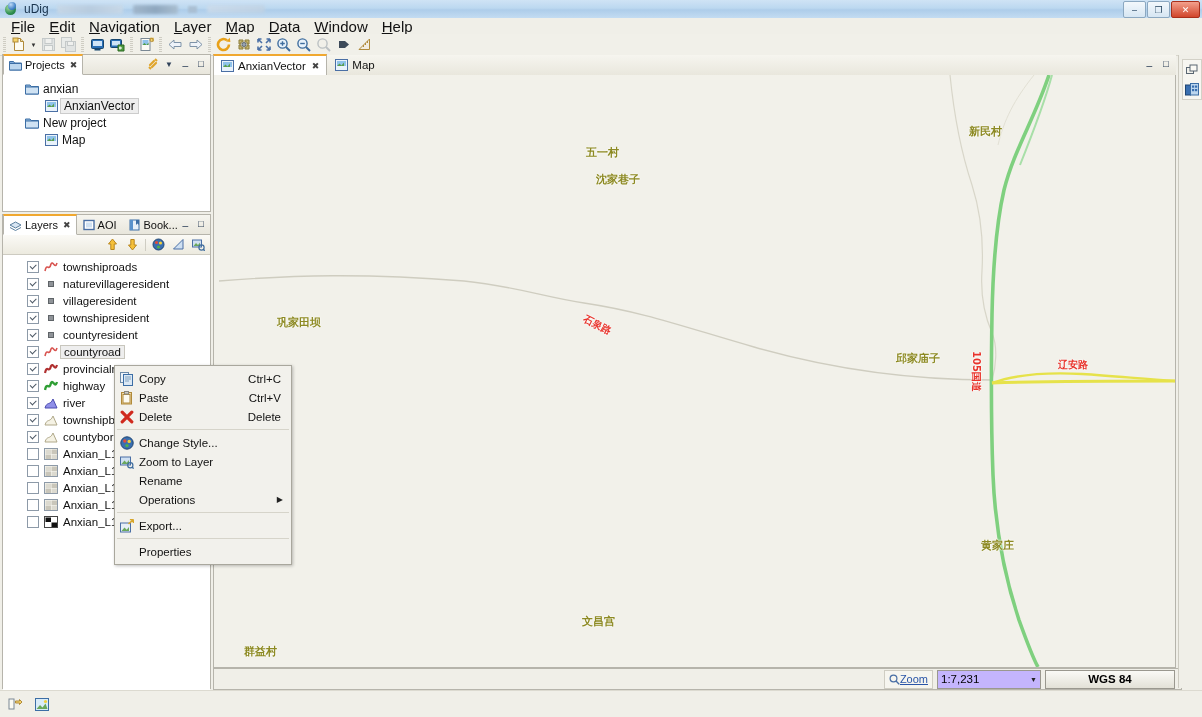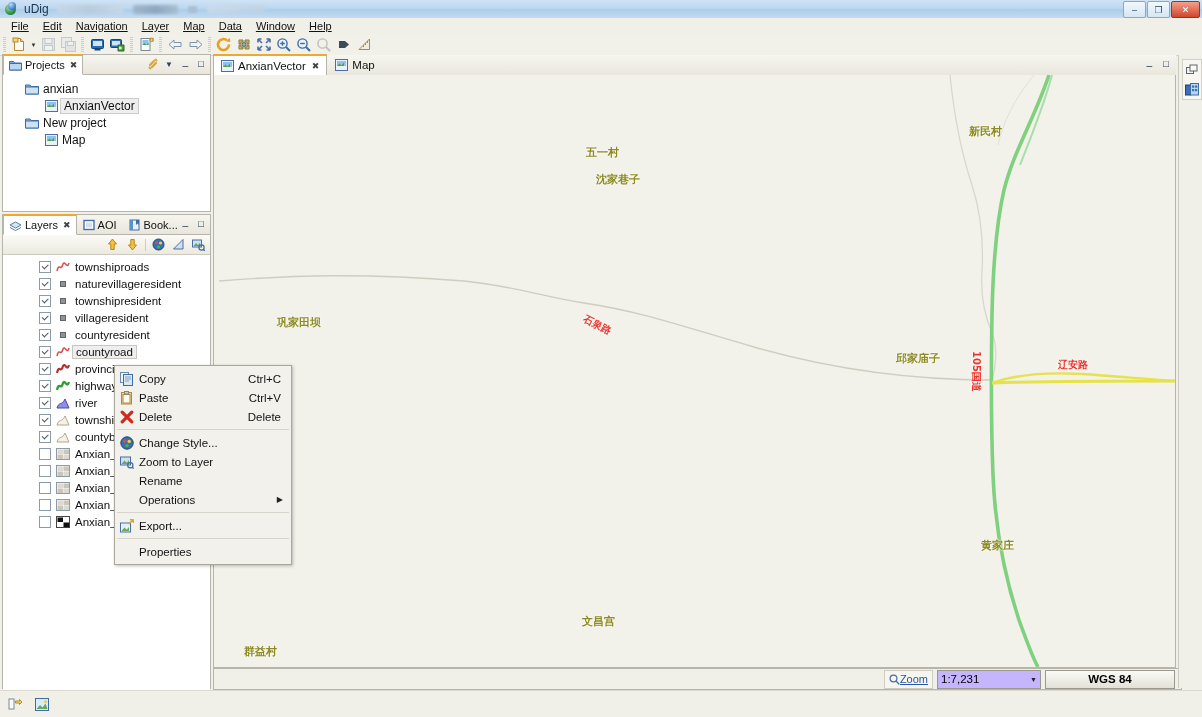--- a/index.html
+++ b/index.html
@@ -37,21 +37,21 @@
     background:linear-gradient(to bottom,#f3f8fc,#d6e6f3);
     display:flex;align-items:center;justify-content:center;font-size:9px;color:#1a3b57;}
   .winbtn.close{background:linear-gradient(to bottom,#f3a08c,#d1452b);border-color:#a8301c;color:#fff;width:27px;font-weight:bold;}
 
   
   .menubar{
     position:absolute;left:0;top:18px;width:1202px;height:16px;
     background:#f0efe8;display:flex;align-items:center;padding-left:4px;
     border-bottom:1px solid #e3e1d8;
   }
-  .menu-item{padding:18px 7px;font-size:11px;color:#111;cursor:default;text-decoration:underline;}
+  .menu-item{padding:18px 7px;font-size:15px;color:#111;cursor:default;}
   .menu-item u{text-decoration:underline;}
 
   
   .toolbar{
     position:absolute;left:0;top:34px;width:1202px;height:21px;
     background:#f1f0e9;border-bottom:1px solid #d8d6cc;
     display:flex;align-items:center;
   }
   .tgrip{width:3px;height:16px;margin:0 3px;
     background:repeating-linear-gradient(to bottom,#cfcdc3 0 1px,transparent 1px 2px);}
@@ -80,21 +80,21 @@
   .tnode.lvl1{padding-left:22px;}
   .tnode.lvl2{padding-left:42px;}
   .tnode .tlabel{margin-left:4px;}
   .tnode.sel .tlabel{background:#eeeeee;border:1px solid #cccccc;padding:0 3px;margin-left:2px;}
 
   
   .ltoolbar{height:19px;background:linear-gradient(to bottom,#fbfaf6,#eceadf);
     border-bottom:1px solid #cdcbc1;display:flex;align-items:center;justify-content:flex-end;
     padding-right:4px;gap:5px;}
   .ltool{width:15px;height:15px;display:flex;align-items:center;justify-content:center;}
-  .lrow{display:flex;align-items:center;height:17px;padding-left:36px;font-size:11.5px;color:#111;}
+  .lrow{display:flex;align-items:center;height:17px;padding-left:24px;font-size:11.5px;color:#111;}
   .lchk{width:10px;height:10px;border:1px solid #8d9aa8;background:#fff;margin-right:5px;
     display:flex;align-items:center;justify-content:center;flex:0 0 auto;}
   .lchk.on:after{content:"";width:5px;height:2.5px;border-left:1.5px solid #4a5663;
     border-bottom:1.5px solid #4a5663;transform:rotate(-45deg);margin-bottom:2px;}
   .lico{width:14px;height:13px;margin-right:5px;display:flex;align-items:center;justify-content:center;flex:0 0 auto;}
   .lname{white-space:nowrap;}
   .lrow.sel .lname{background:#eeeeee;border:1px solid #c8c6bd;padding:0 3px;margin:0 -3px;}
 
   
   .maparea{position:absolute;left:213px;top:55px;width:963px;height:633px;}
@@ -451,30 +451,30 @@
               </span>
               <span class="lname">naturevillageresident</span>
             </div>
             <div class="lrow">
               <span class="lchk on"></span>
               <span class="lico">
                 <svg width="12" height="12" viewBox="0 0 12 12">
                   <rect x="3.5" y="3.5" width="5" height="5" fill="#8f9398" stroke="#5f6468"></rect>
                 </svg>
               </span>
-              <span class="lname">townshipresident</span>
+              <span class="lname">villageresident</span>
             </div>
             <div class="lrow">
               <span class="lchk on"></span>
               <span class="lico">
                 <svg width="12" height="12" viewBox="0 0 12 12">
                   <rect x="3.5" y="3.5" width="5" height="5" fill="#8f9398" stroke="#5f6468"></rect>
                 </svg>
               </span>
-              <span class="lname">villageresident</span>
+              <span class="lname">townshipresident</span>
             </div>
             <div class="lrow">
               <span class="lchk on"></span>
               <span class="lico">
                 <svg width="12" height="12" viewBox="0 0 12 12">
                   <rect x="3.5" y="3.5" width="5" height="5" fill="#8f9398" stroke="#5f6468"></rect>
                 </svg>
               </span>
               <span class="lname">countyresident</span>
             </div>

